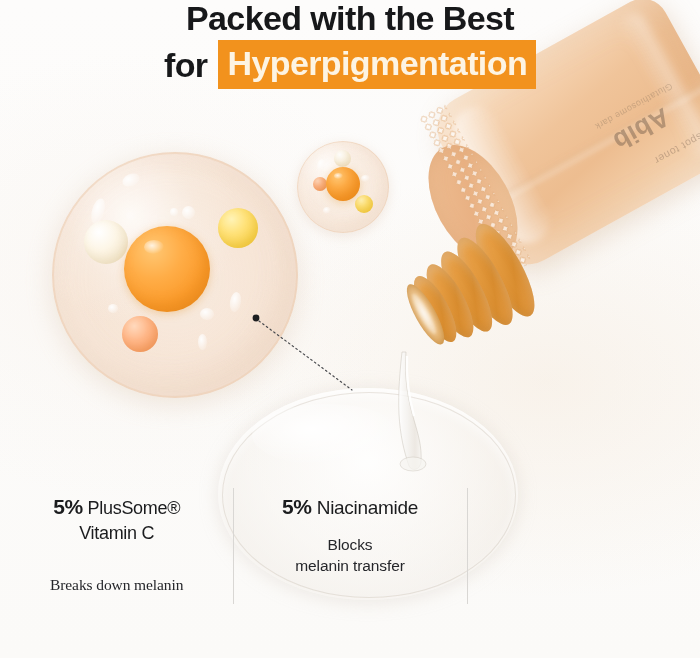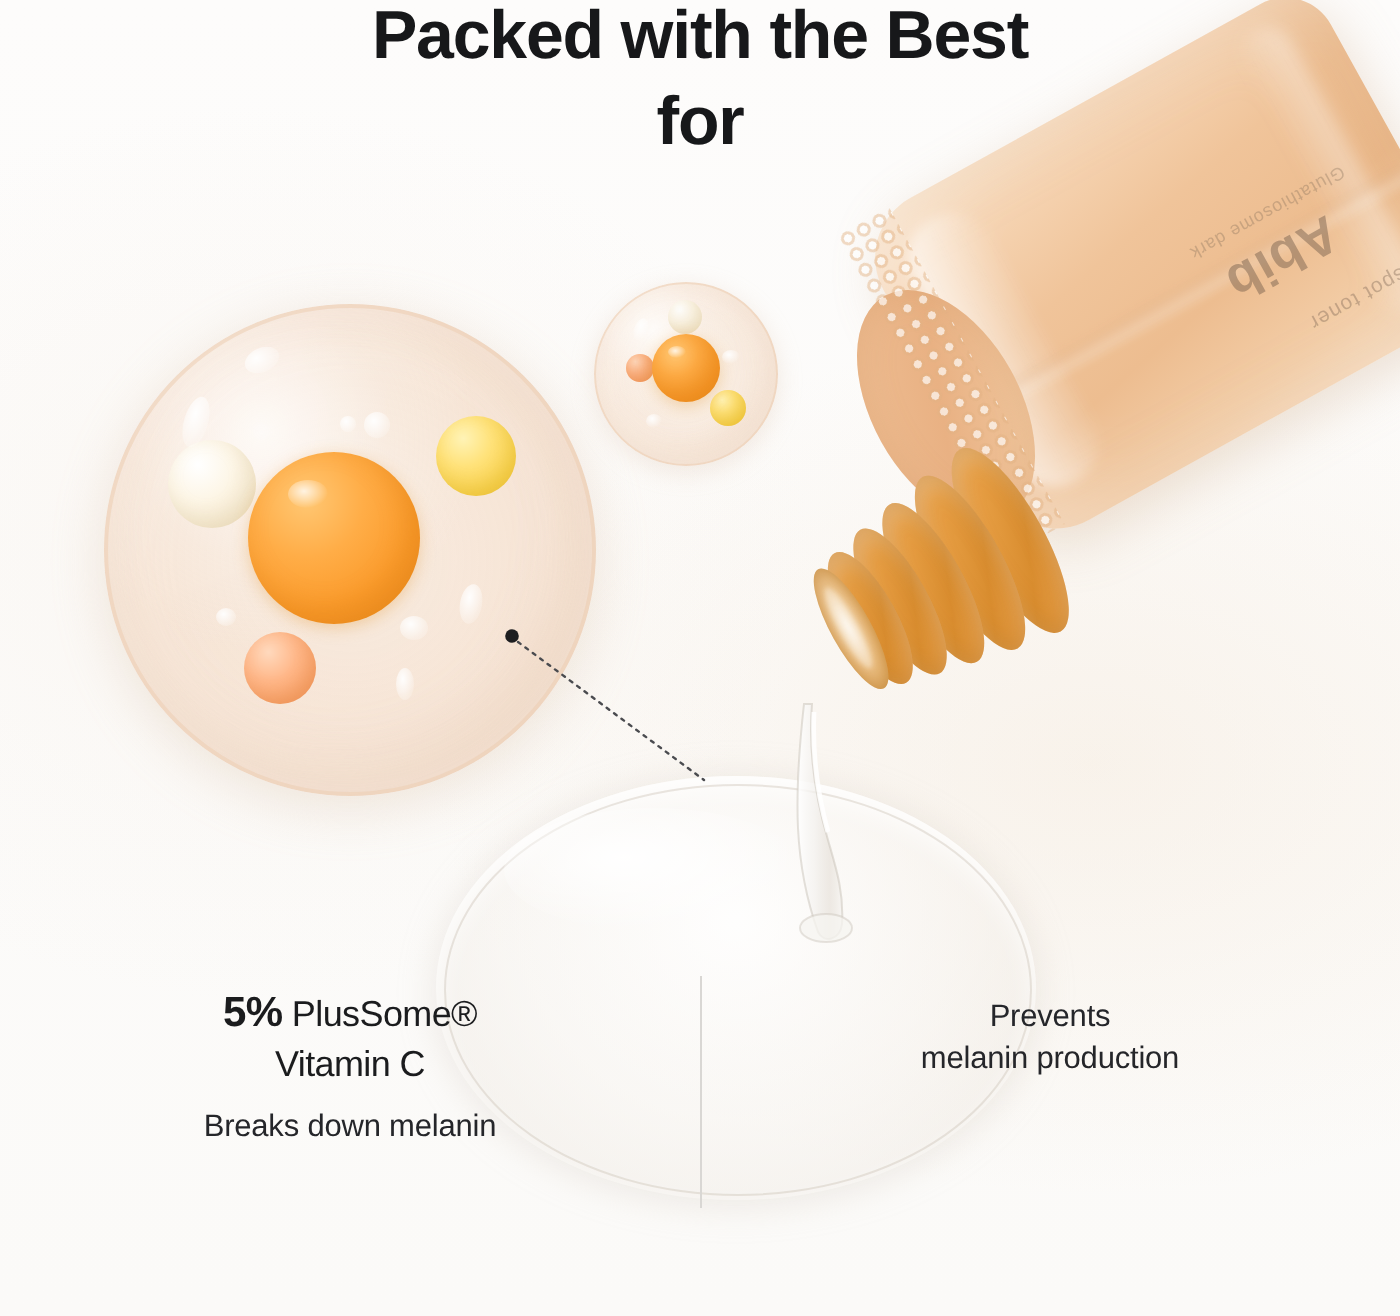--- a/index.html
+++ b/index.html
@@ -441,33 +441,34 @@
   }
   .ing-desc {
     font-size: 15.5px;
     color: #25262a;
     line-height: 21px;
     letter-spacing: -0.1px;
     margin-top: 14px;
     white-space: pre-line;
   }
   .col.c1 .ing-name { font-size: 18px; }
-  .col.c1 .ing-desc { margin-top: 8px; }
+  .col.c1 .ing-desc { margin-top: 28px; font-family: Liberation Serif, serif; }
 </style>
 </head>
 <body>
 
 <div id="stage">
 
   <div class="bg-wash"></div>
 
   <div class="headline">
     <div class="headline-line1">Packed with the Best</div>
     <div class="headline-line2">
       <span class="headline-for">for</span>
+      <span class="headline-highlight">Hyperpigmentation</span>
     </div>
   </div>
 
   <div class="puddle"></div>
   <div class="puddle-rim"></div>
   <div class="puddle-sheen"></div>
 
   <div class="bottle-wrap">
 
     <div class="bottle-shoulder"></div>
@@ -550,20 +551,23 @@
   </div>
 
   <div class="ingredients">
 
     <div class="col c1">
       <div class="ing-name"><span class="pct">5%</span> PlusSome®
 Vitamin C</div>
       <div class="ing-desc">Breaks down melanin</div>
     </div>
 
+    <div class="col c2">
+      <div class="ing-name"><span class="pct">5%</span> Niacinamide</div>
+      <div class="ing-desc">Blocks
+melanin transfer</div>
+    </div>
 
     <div class="col c3">
-      <div class="ing-desc">Prevents
-melanin production</div>
     </div>
   </div>
 
 </div>
 
 </body></html>

